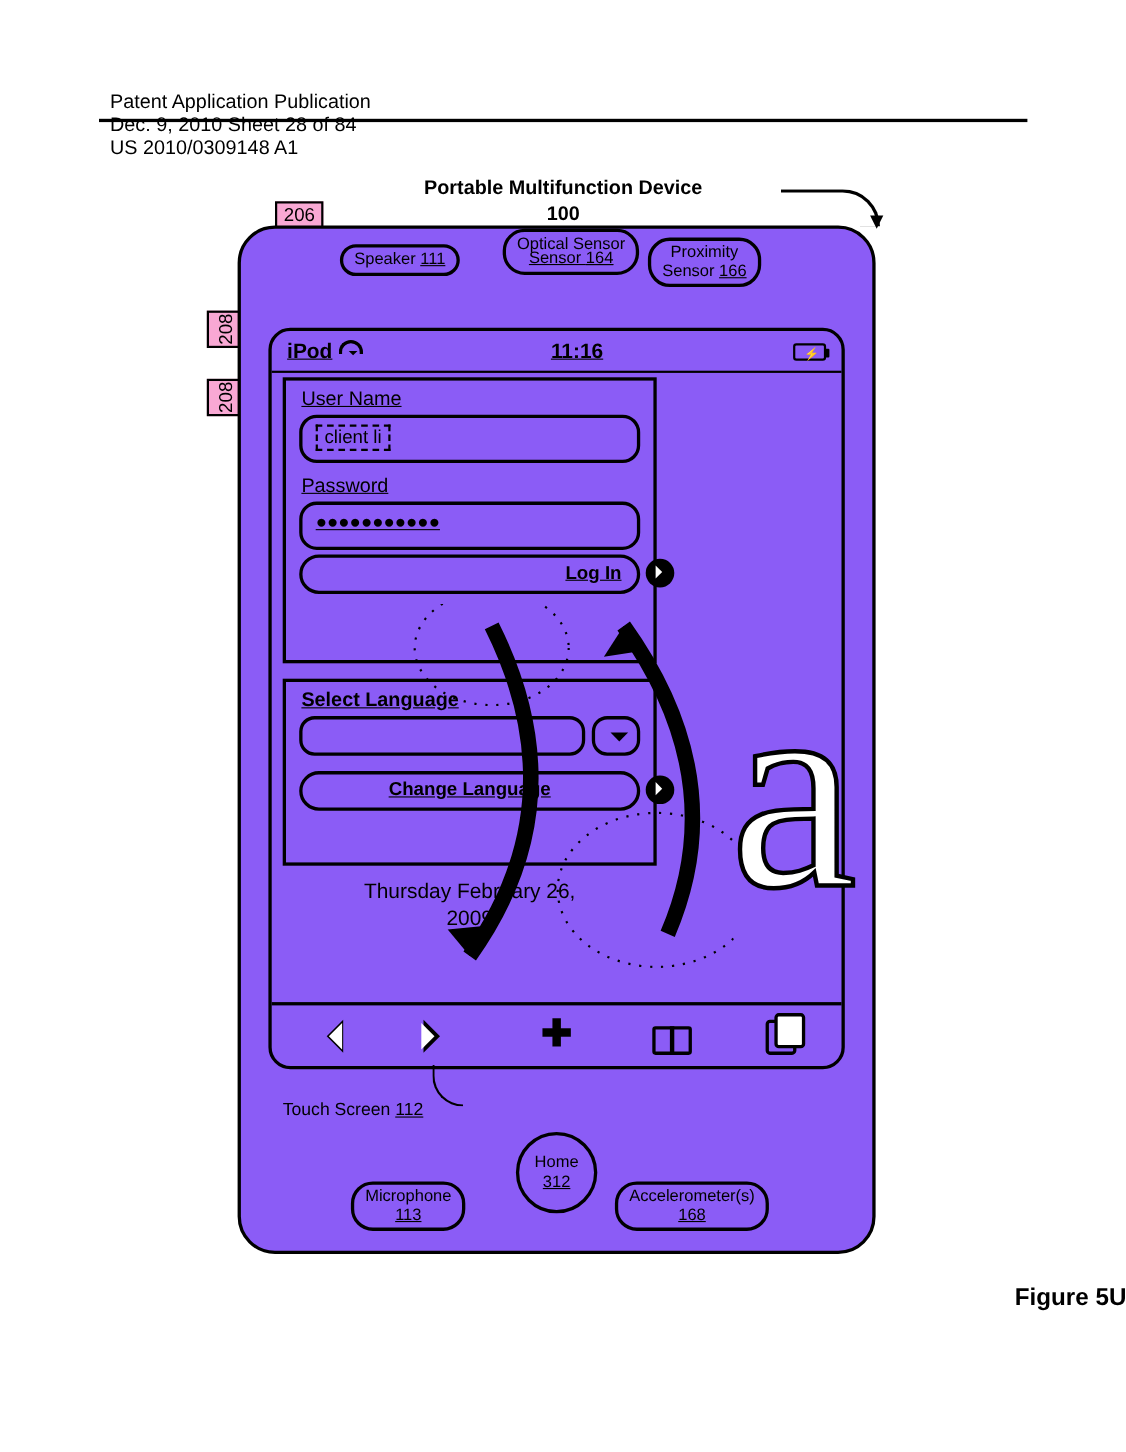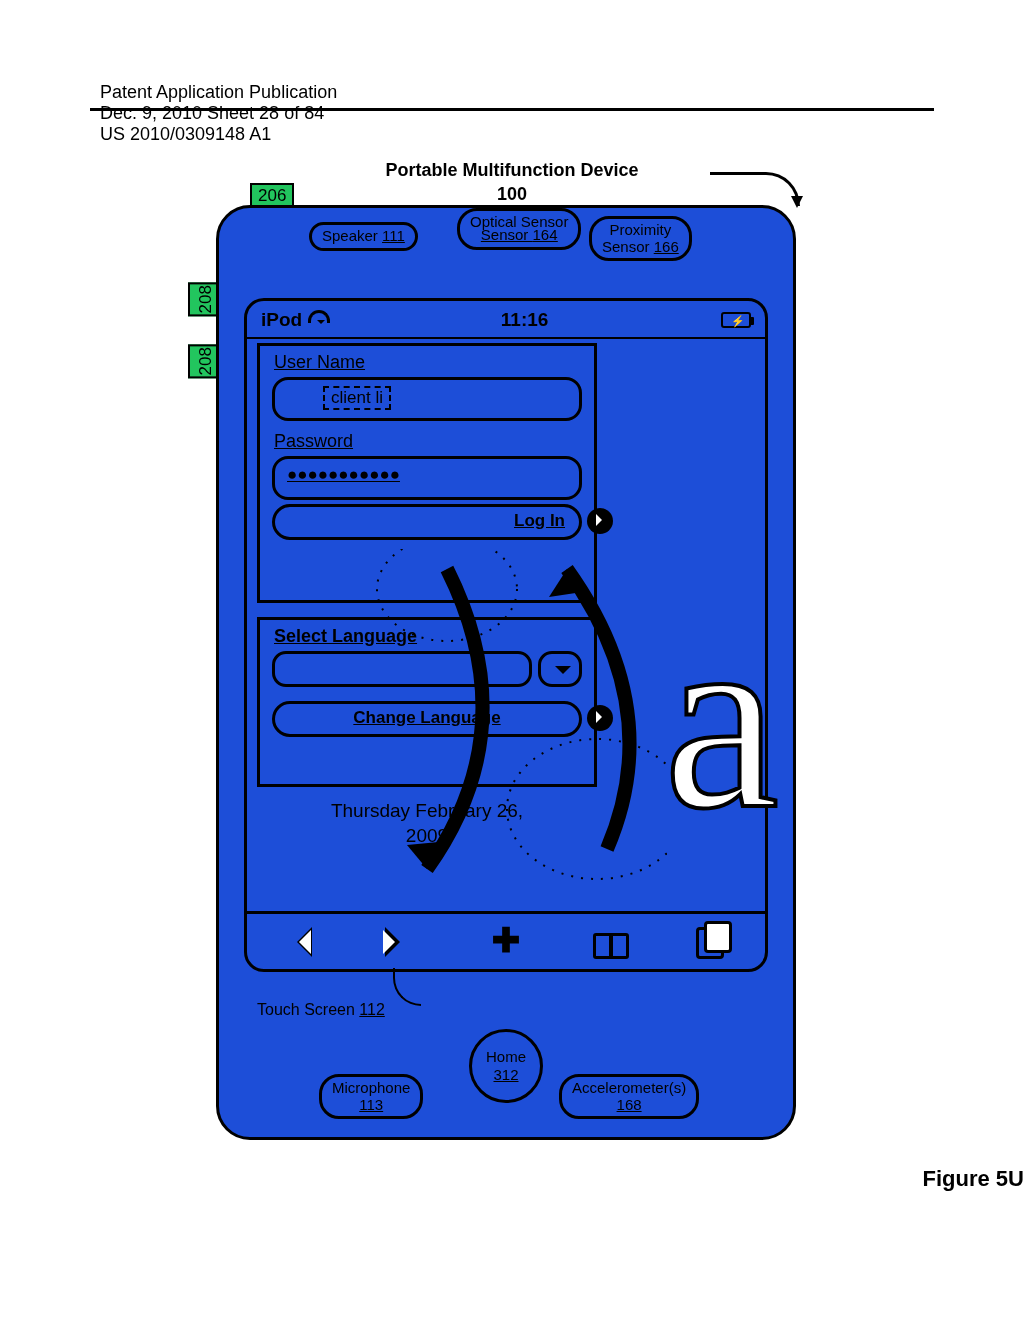--- a/index.html
+++ b/index.html
@@ -47,50 +47,50 @@
   .device-lead::after{
     content:"";position:absolute;right:-6px;bottom:-2px;
     border-left:6px solid transparent;border-right:6px solid transparent;
     border-top:12px solid #000;
   }
 
   
   .ref {
     position: absolute;
     font-size: 17px;
-    background:#22c55e;
+    background:#f9a8d4;
   }
   .boxref {
     border:2px solid #000; padding:1px 6px;
   }
   .vert { writing-mode: vertical-rl; transform: rotate(180deg); }
 
   
   .device {
     position: absolute;
     left: 216px; top: 205px;
     width: 580px; height: 935px;
     border: 3px solid #000;
     border-radius: 34px;
-    background:#1d4ed8;
+    background:#8b5cf6;
   }
   .sensor {
     position:absolute; border:3px solid #000; border-radius:20px;
     font-size:15px; text-align:center; padding:3px 10px; line-height:1.1;
   }
   .num-u { text-decoration: underline; }
 
   .screen {
     position:absolute; left:25px; right:25px; top:90px; bottom:165px;
     border:3px solid #000; border-radius:20px;
   }
   .status {
     display:flex; justify-content:space-between; align-items:center;
     padding:6px 14px 4px 14px; font-weight:bold; font-size:19px;
-    border-bottom:2px solid #000; height:38px;
+    border-bottom:2px solid #000; height:38px;text-decoration:underline;
   }
   .wifi { position:relative; display:inline-block; width:20px;height:16px;margin-left:6px;vertical-align:-2px;}
   .wifi::before{content:"";position:absolute;left:0;right:0;bottom:0;margin:auto;width:0;height:0;border:4px solid transparent;border-top-color:#000;left:6px;}
   .wifi::after{content:"";position:absolute;left:0;top:-2px;width:16px;height:10px;border:3px solid #000;border-bottom:none;border-radius:16px 16px 0 0;}
   .batt { width:30px;height:16px;border:2px solid #000;border-radius:3px;position:relative;display:inline-block;}
   .batt::after{content:"";position:absolute;right:-5px;top:3px;width:4px;height:8px;background:#000;border-radius:1px;}
   .bolt{position:absolute;left:8px;top:1px;font-size:11px;font-weight:bold;}
 
   .content { position:absolute; left:0; right:0; top:38px; bottom:58px; }
   .panel {
@@ -108,21 +108,21 @@
     position:relative;
   }
   .btn {
     margin:4px 12px; border:3px solid #000; border-radius:18px;
     height:36px; text-align:right; padding:4px 14px 0 0;
     font-size:17px; font-weight:bold; position:relative;
   }
   .go { position:absolute; right:-34px; top:1px; width:26px;height:26px;border-radius:50%;background:#000;}
   .go::after{content:"";position:absolute;left:9px;top:6px;border:6px solid transparent;border-left-color:#fff;}
 
-  .cursor { display:inline-block; border:2px dashed #000; padding:0 6px;margin-left:36px; }
+  .cursor { display:inline-block; border:2px dashed #000; padding:0 6px; }
 
   .select { margin:4px 12px; display:flex; gap:6px; }
   .select .box { border:3px solid #000; border-radius:14px; height:36px;}
   .select .main { flex:1; }
   .select .arrow { width:44px; position:relative;}
   .select .arrow::after{content:"";position:absolute;left:14px;top:12px;border:8px solid transparent;border-top-color:#000;}
 
   .date { text-align:center; font-size:19px; position:absolute; top:460px; left:0; width:360px; line-height:1.3;}
 
   .letter-a {

